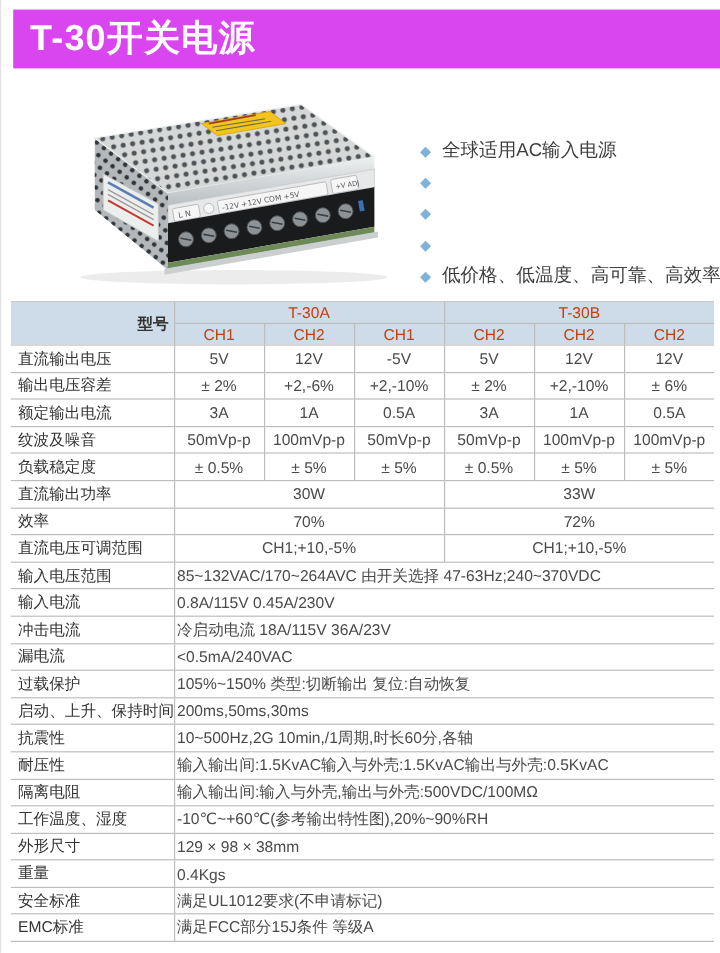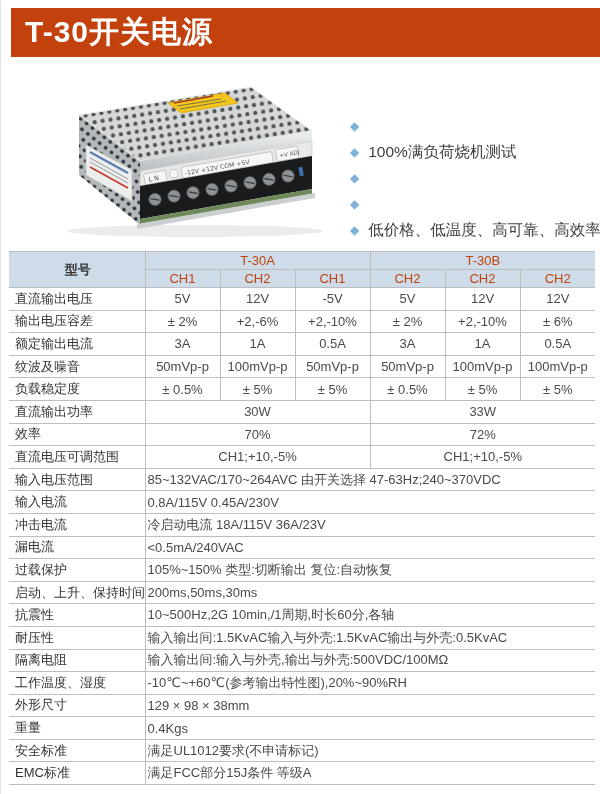--- a/index.html
+++ b/index.html
@@ -9,21 +9,21 @@
     font-family: "Liberation Sans", "DejaVu Sans", sans-serif;
     color: #333;
     overflow: hidden;
     border-left: 1px solid #e3e3e3;
   }
 
   
   .title-bar {
     margin: 8px 0 0 10px;
     width: 590px; height: 49px;
-    background: #c2410c;
+    background: #d946ef;
     display: flex; align-items: center;
   }
   .title-bar h1 {
     font-size: 30px; font-weight: bold; color: #ffffff;
     padding-left: 14px; letter-spacing: 1px;
   }
 
   
   .product-section { display: flex; margin: 16px 8px 0 26px; height: 172px; }
   .product-figure { width: 316px; height: 168px; }
@@ -46,21 +46,21 @@
   }
   table.spec col.c-label { width: 136px; }
   table.spec th, table.spec td {
     border: 1px solid #bdbdbd;
     padding: 1px 4px;
     color: #4a4a4a;
     text-align: center;
     overflow: hidden; white-space: nowrap;
   }
   table.spec th { background: #cddce8; font-weight: normal; color: #c2410c; height: 12px; font-size: 13px; }
-  table.spec th.model-h { text-align: center; padding-left: 6px; font-weight: bold; color: #333; }
+  table.spec th.model-h { text-align: right; padding-left: 6px; font-weight: bold; color: #333; }
   table.spec td { height: 22.6px; }
   table.spec td.lbl {
     text-align: left; padding-left: 6px;
     font-weight: normal; color: #333; font-size: 13px;
   }
   table.spec td.wide { text-align: left; padding-left: 2px; }
   table.spec th:first-child, table.spec td:first-child { border-left: none; }
   table.spec tr > th:last-child, table.spec tr > td:last-child { border-right: none; }
 
   
@@ -161,24 +161,24 @@
 
         <polygon points="113,146 285,116 285,121 113,151" fill="#6d8a58"></polygon>
         <polygon points="110,151 288,120 288,125 110,156" fill="#cbcfd0"></polygon>
       </g>
     </svg>
   </div>
 
   <ul class="features">
       <li>
         <span class="diamond">◆</span>
-      </li>
-      <li>
-        <span class="diamond">◆</span>
-        <span>100%满负荷烧机测试</span>
+        <span>全球适用AC输入电源</span>
+      </li>
+      <li>
+        <span class="diamond">◆</span>
       </li>
       <li>
         <span class="diamond">◆</span>
       </li>
       <li>
         <span class="diamond">◆</span>
       </li>
       <li>
         <span class="diamond">◆</span>
         <span>低价格、低温度、高可靠、高效率</span>

